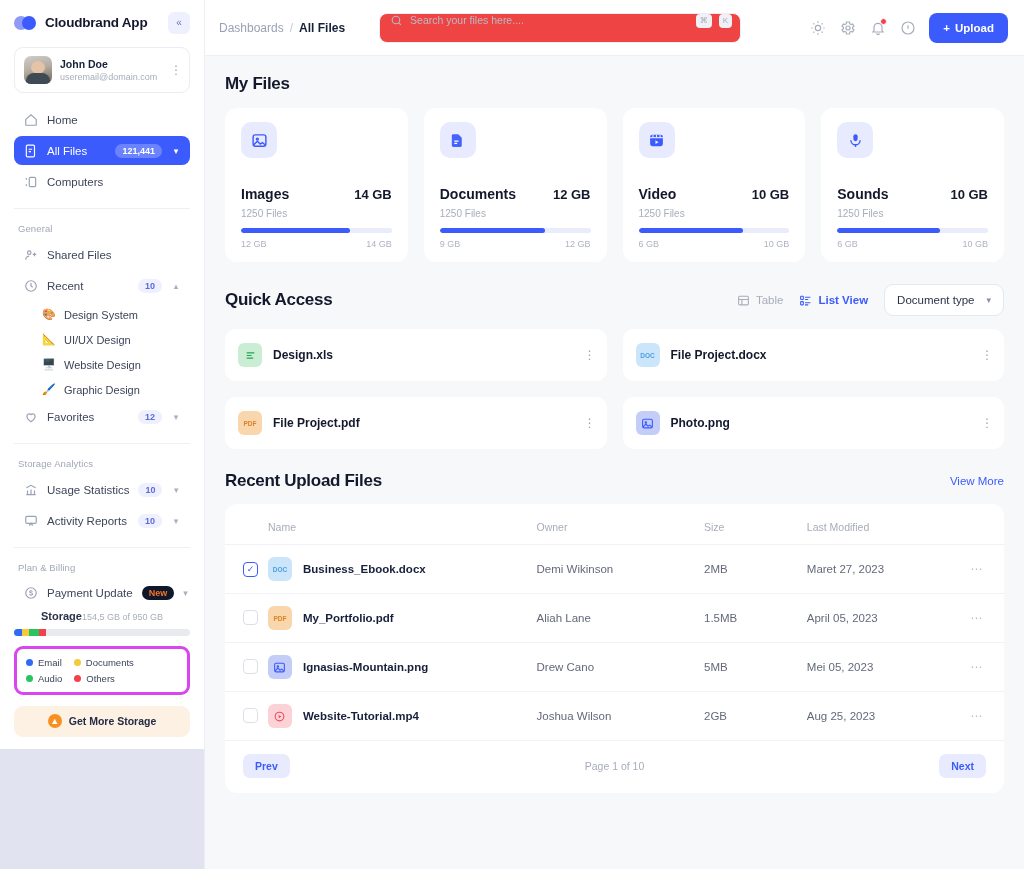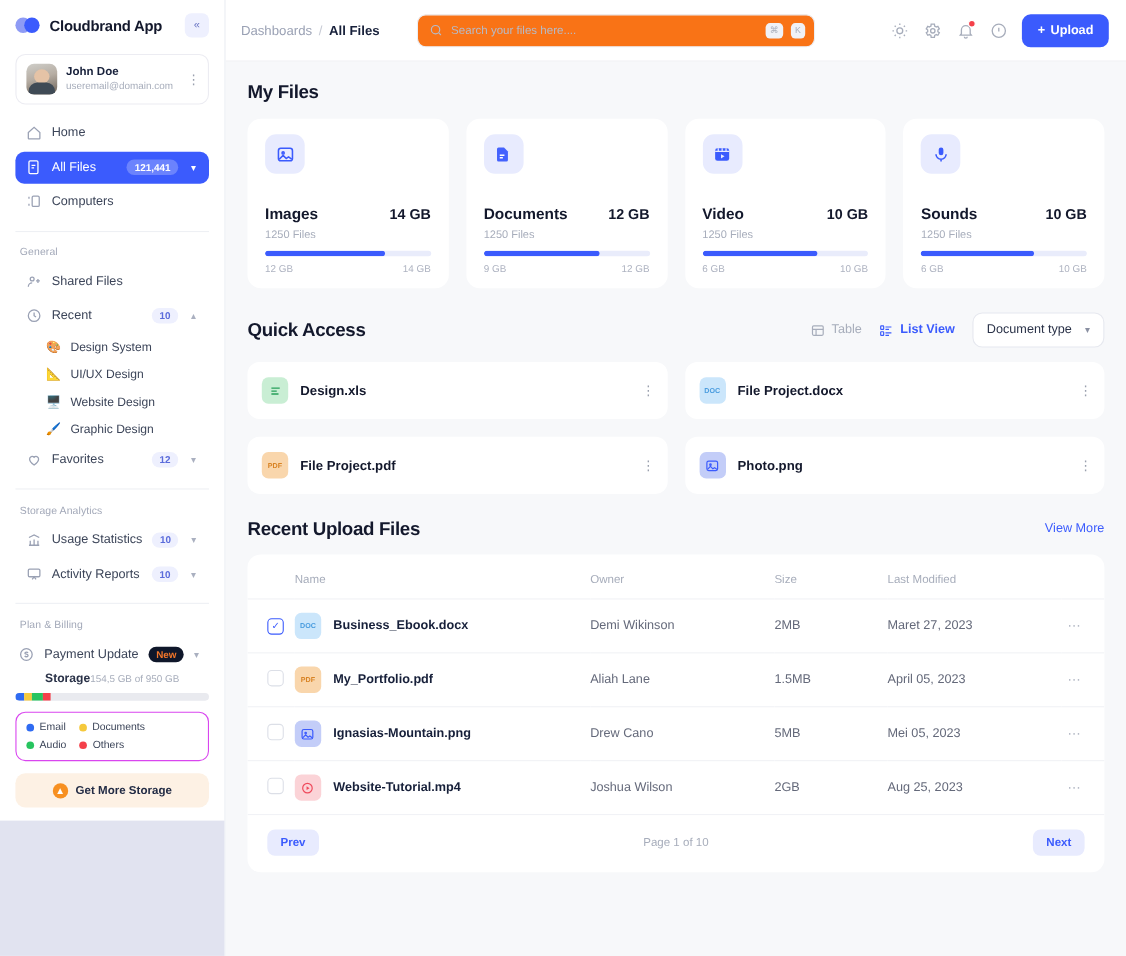--- a/index.html
+++ b/index.html
@@ -53,21 +53,21 @@
   }
   .user-meta { min-width: 0; flex: 1; }
   .user-name { font-size: 10.5px; font-weight: 700; color: #17203a; line-height: 13px; }
   .user-mail { font-size: 9px; color: #a7adbb; line-height: 12px; white-space: nowrap; overflow: hidden; text-overflow: ellipsis; }
   .kebab-v { color: #9aa0ae; font-size: 12px; letter-spacing: 0; line-height: 10px; width: 10px; text-align: center; cursor: pointer; }
 
   .nav-sec { padding: 0 14px; }
   .nav-item {
     display: flex; align-items: center; gap: 9px;
     height: 29px; padding: 0 9px; border-radius: 8px;
-    font-size: 11.5px; color: #3c4559; cursor: pointer; margin-bottom: 2px; justify-content: flex-end;
+    font-size: 11.5px; color: #3c4559; cursor: pointer; margin-bottom: 2px;
   }
   .nav-item .ic { width: 15px; height: 15px; flex: 0 0 15px; color: #9aa1b4; display: flex; align-items: center; justify-content: center; }
   .nav-item .lbl { flex: 1; white-space: nowrap; }
   .nav-item.active { background: #3b5bfd; color: #fff; }
   .nav-item.active .ic { color: #fff; }
   .badge {
     font-size: 9px; padding: 2px 7px; border-radius: 9px; font-weight: 600;
     background: #eef0fe; color: #5a6bdb;
   }
   .nav-item.active .badge { background: #6b83fd; color: #fff; }
@@ -84,41 +84,41 @@
   }
   .sub-item .emo { font-size: 11px; width: 14px; text-align: center; }
 
   
   .storage-box { margin: auto 14px 0; padding-bottom: 12px; }
   .storage-head { display: flex; align-items: baseline; justify-content: center; margin-bottom: 7px; }
   .storage-title { font-size: 11px; font-weight: 600; color: #2a3248; }
   .storage-sub { font-size: 9px; color: #a7adbb; }
   .storage-bar { height: 7px; border-radius: 4px; background: #e9eaef; overflow: hidden; display: flex; }
   .storage-bar span { display: block; height: 100%; }
-  .legend-box { border: 1px solid #d946ef; border-radius: 9px; padding: 8px 9px; margin-top: 10px; display: flex; flex-wrap: wrap; gap: 5px 12px; }
+  .legend-box { border: 3px solid #d946ef; border-radius: 9px; padding: 8px 9px; margin-top: 10px; display: flex; flex-wrap: wrap; gap: 5px 12px; }
   .legend { display: flex; align-items: center; gap: 5px; font-size: 9.5px; color: #3c4559; }
   .dot { width: 7px; height: 7px; border-radius: 50%; display: block; }
   .storage-cta {
     margin-top: 11px; height: 31px; width: 100%; border-radius: 9px;
     background: #fdf1e4; color: #232c45; border: none; cursor: pointer;
     font-size: 10.5px; font-weight: 600; font-family: inherit;
     display: flex; align-items: center; justify-content: center; gap: 7px;
   }
   .cta-ic { width: 14px; height: 14px; border-radius: 50%; background: #f79021; color: #fff; font-size: 9px; display: flex; align-items: center; justify-content: center; }
   .sidebar-foot { height: 148px; background: #e1e3f0; }
 
   
   .main { flex: 1; height: 869px; display: flex; flex-direction: column; background: #f7f8fa; overflow: hidden; }
   .topbar { height: 56px; display: flex; align-items: center; gap: 14px; padding: 0 16px 0 14px; background: #fff; border-bottom: 1px solid #eff0f4; }
   .crumb { font-size: 12px; color: #9aa1b4; display: flex; gap: 6px; align-items: center; white-space: nowrap; text-align: right; }
   .crumb .sep { color: #c6cad4; }
   .crumb .cur { color: #17203a; font-weight: 700; }
   .search {
     width: 362px; height: 30px; border: 1px solid #eceef3; border-radius: 8px;
-    background: #f97316; display: flex; align-items: center; gap: 7px; padding: 0 8px 0 10px; margin-left: 20px;
+    background: #ef4444; display: flex; align-items: flex-start; gap: 7px; padding: 0 8px 0 10px; margin-left: 20px;
   }
   .search input {
     border: none; outline: none; flex: 1; font-size: 10.5px; color: #2a3248;
     font-family: inherit; background: transparent;
   }
   .search input::placeholder { color: #b6bbc8; }
   .kbd { background: #f0f1f6; color: #a7adbb; font-size: 8px; border-radius: 4px; padding: 3px 4px; line-height: 8px; }
   .top-actions { margin-left: auto; display: flex; align-items: center; gap: 13px; }
   .ti { width: 17px; height: 17px; color: #a7adbb; position: relative; cursor: pointer; display: flex; align-items: center; justify-content: center; }
   .ti .reddot { position: absolute; top: -1px; right: -1px; width: 7px; height: 7px; background: #f4404a; border-radius: 50%; border: 1.5px solid #fff; }

